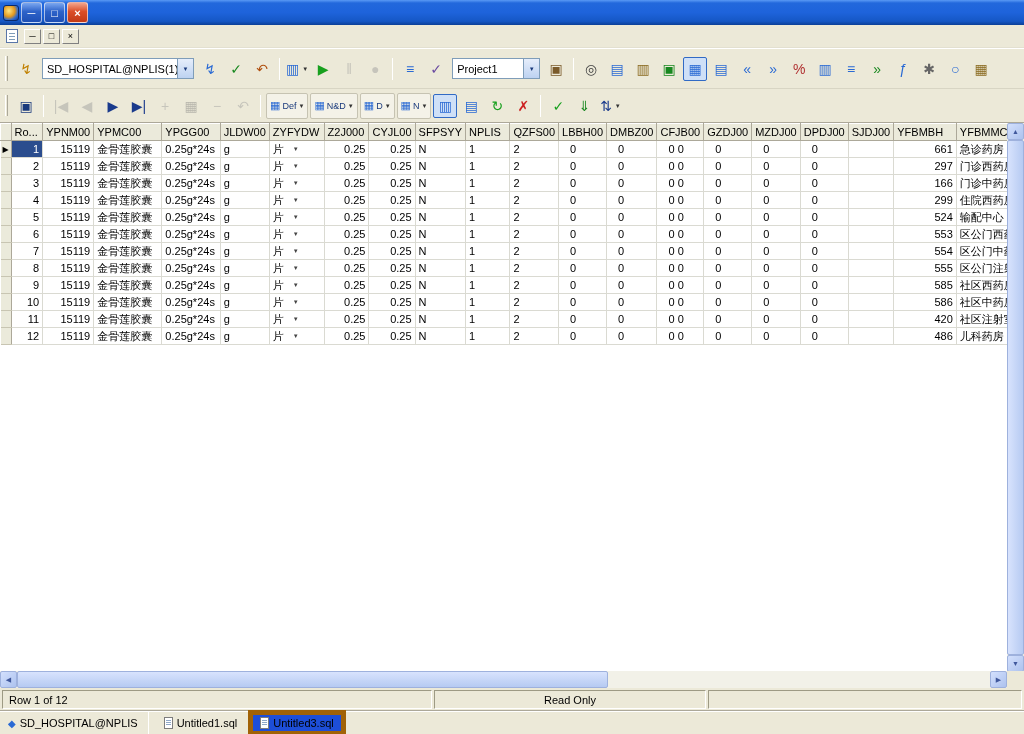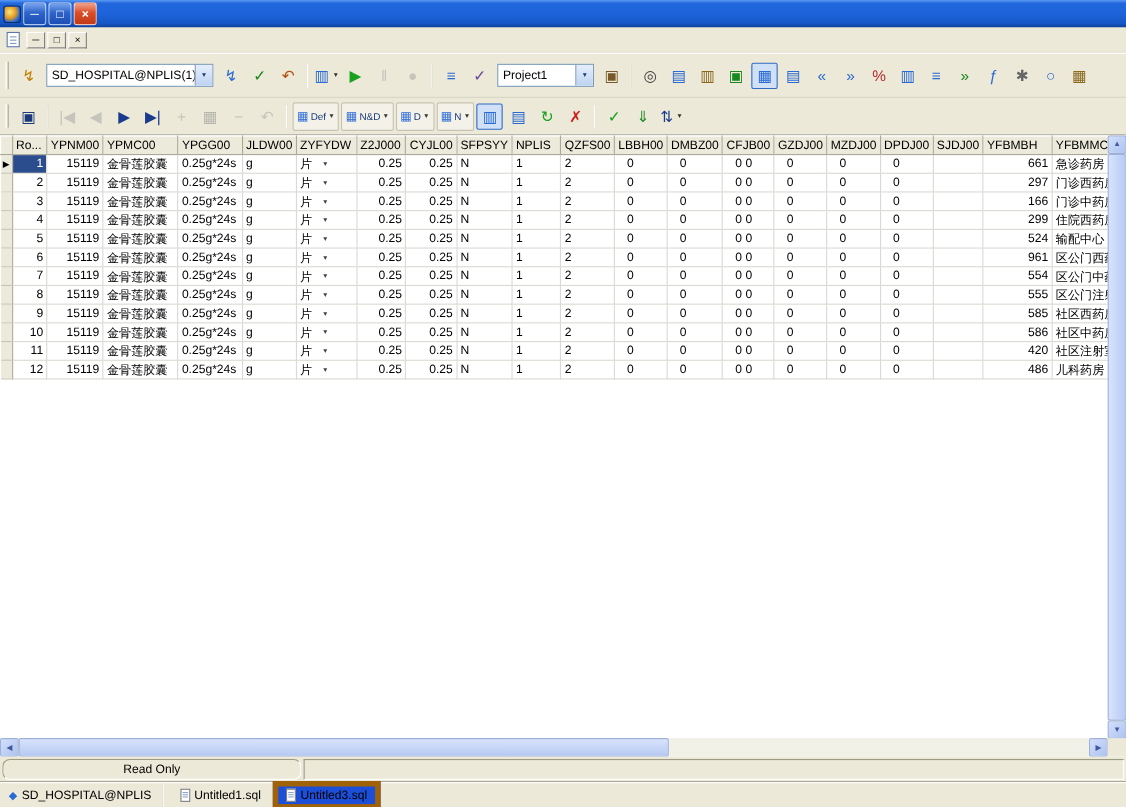--- a/index.html
+++ b/index.html
@@ -85,21 +85,21 @@
     background:linear-gradient(90deg,#D8E3FD,#B6CAF2); }
   .hscroll .sb-thumb { background:linear-gradient(180deg,#D8E3FD,#B6CAF2); }
   .sb-corner { position:absolute; right:0; bottom:0; width:17px; height:17px; background:#ECE9D8; }
 
   
   #statusbar { position:absolute; top:688px; left:0; width:1024px; height:23px; background:#ECE9D8;
     display:flex; align-items:stretch; padding:2px 2px 2px 0; }
   .panel { border:1px solid; border-color:#9D9A84 #FFFFFF #FFFFFF #9D9A84; margin-left:2px;
     display:flex; align-items:center; padding:0 6px; overflow:hidden; white-space:nowrap; }
   .panel.p1 { width:430px; }
-  .panel.p2 { width:272px; justify-content:center;border-radius:7px; }
+  .panel.p2 { width:272px; justify-content:center; }
   .panel.p3 { flex:1; }
 
   
   #taskbar { position:absolute; top:711px; left:0; width:1024px; height:23px; background:#ECE9D8;
     border-top:1px solid #FFFFFF; box-shadow:0 -1px 0 #ACA899; display:flex; align-items:center;
     padding:0 2px; }
   .task-session { display:flex; align-items:center; gap:4px; padding:2px 6px; }
   .session-glyph { color:#2A6AD4; font-size:10px; }
   .task-tab { display:flex; align-items:center; gap:4px; padding:2px 7px; margin-left:3px;
     border:1px solid transparent; cursor:default; }
@@ -477,21 +477,21 @@
           <td>N</td>
           <td>1</td>
           <td>2</td>
           <td class="z">0</td>
           <td class="z">0</td>
           <td class="z">0 0</td>
           <td class="z">0</td>
           <td class="z">0</td>
           <td class="z">0</td>
           <td class="z"></td>
-          <td class="r">961</td>
+          <td class="r">553</td>
           <td>区公门西药</td>
         </tr>
         <tr>
           <td class="gutter"></td>
           <td class="r">7</td>
           <td class="r">15119</td>
           <td>金骨莲胶囊</td>
           <td>0.25g*24s</td>
           <td>g</td>
           <td>片<span class="cell-dd">▼</span></td>
@@ -637,20 +637,21 @@
   <div class="hscroll">
     <div class="sb-btn" style="left:0; top:0;">◀</div>
     <div class="sb-thumb" style="left:17px; width:591px; top:0; height:17px;"></div>
     <div class="sb-btn" style="right:0; top:0;">▶</div>
   </div>
 
   <div class="sb-corner"></div>
 </div>
 
 <div id="statusbar">
+  <div class="panel p1">Row 1 of 12</div>
   <div class="panel p2">Read Only</div>
   <div class="panel p3"></div>
 </div>
 
 <div id="taskbar">
   <div class="task-session">
     <span class="session-glyph">◆</span>
     <span>SD_HOSPITAL@NPLIS</span>
   </div>
   <div class="tb-sep"></div>

